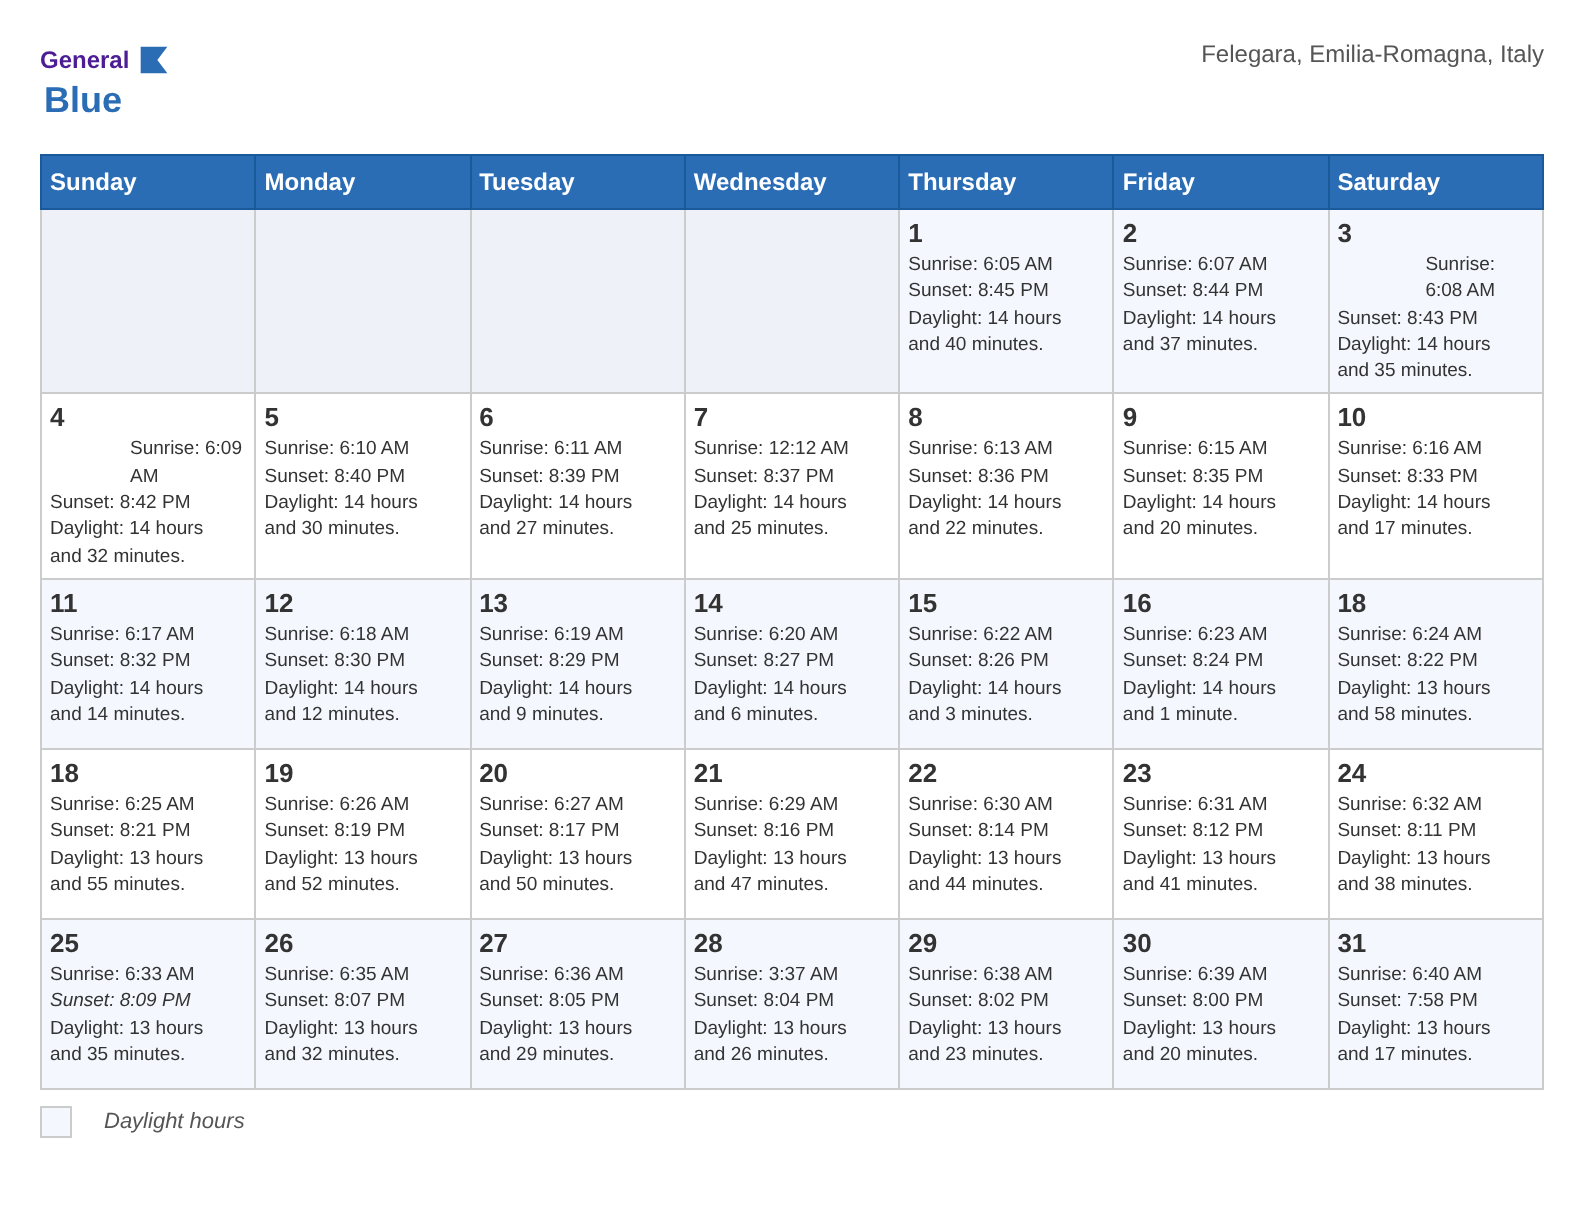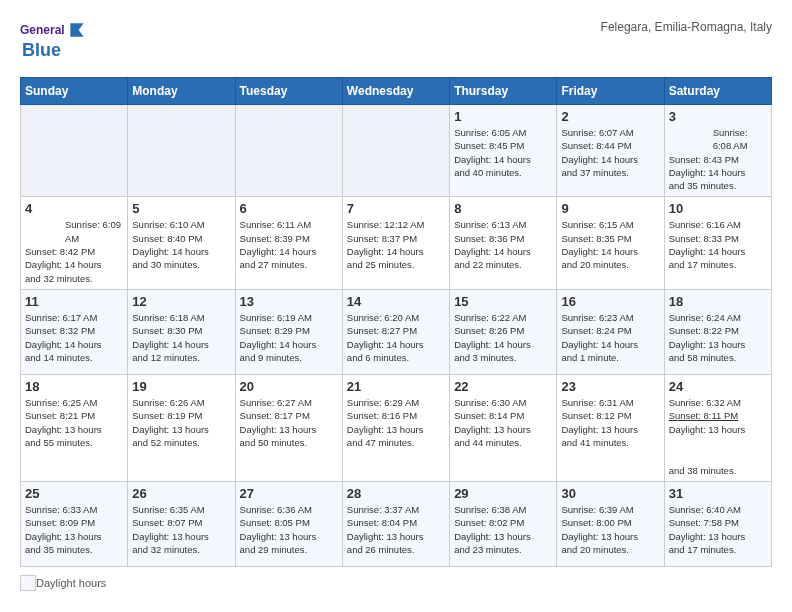--- a/index.html
+++ b/index.html
@@ -88,24 +88,25 @@
     }
     .day-num {
       font-size: 13px;
       font-weight: bold;
       display: block;
       margin-bottom: 2px;
     }
     .legend {
       display: flex;
       align-items: center;
-      gap: 0;
+      gap: 16px;
       margin-top: 8px;
       font-size: 11px;
       color: #555;
+      font-style: italic;
     }
     .legend-box {
       width: 16px;
       height: 16px;
       background: #f4f7fd;
       border: 1px solid #ccc;
       display: inline-block;
     }
   </style>
 </head>
@@ -307,30 +308,30 @@
         <td>
           <span class="day-num">23</span>
           <div style="line-height: 1.4;">Sunrise: 6:31 AM</div>
           <div style="line-height: 1.4;">Sunset: 8:12 PM</div>
           <div style="line-height: 1.4;">Daylight: 13 hours</div>
           <div style="line-height: 1.4;">and 41 minutes.</div>
         </td>
         <td>
           <span class="day-num">24</span>
           <div style="line-height: 1.4;">Sunrise: 6:32 AM</div>
-          <div style="line-height: 1.4; text-decoration: underline;">Sunset: 8:11 PM</div>
-          <div style="line-height: 1.4;">Daylight: 13 hours</div>
-          <div style="line-height: 1.4; margin-top: 28px;">and 38 minutes.</div>
+          <div style="line-height: 1.4;">Sunset: 8:11 PM</div>
+          <div style="line-height: 1.4;">Daylight: 13 hours</div>
+          <div style="line-height: 1.4;">and 38 minutes.</div>
         </td>
       </tr>
       <tr>
         <td>
           <span class="day-num">25</span>
           <div style="line-height: 1.4;">Sunrise: 6:33 AM</div>
-          <div style="line-height: 1.4;">Sunset: 8:09 PM</div>
+          <div style="line-height: 1.4; font-style: italic;">Sunset: 8:09 PM</div>
           <div style="line-height: 1.4;">Daylight: 13 hours</div>
           <div style="line-height: 1.4;">and 35 minutes.</div>
         </td>
         <td>
           <span class="day-num">26</span>
           <div style="line-height: 1.4;">Sunrise: 6:35 AM</div>
           <div style="line-height: 1.4;">Sunset: 8:07 PM</div>
           <div style="line-height: 1.4;">Daylight: 13 hours</div>
           <div style="line-height: 1.4;">and 32 minutes.</div>
         </td>

